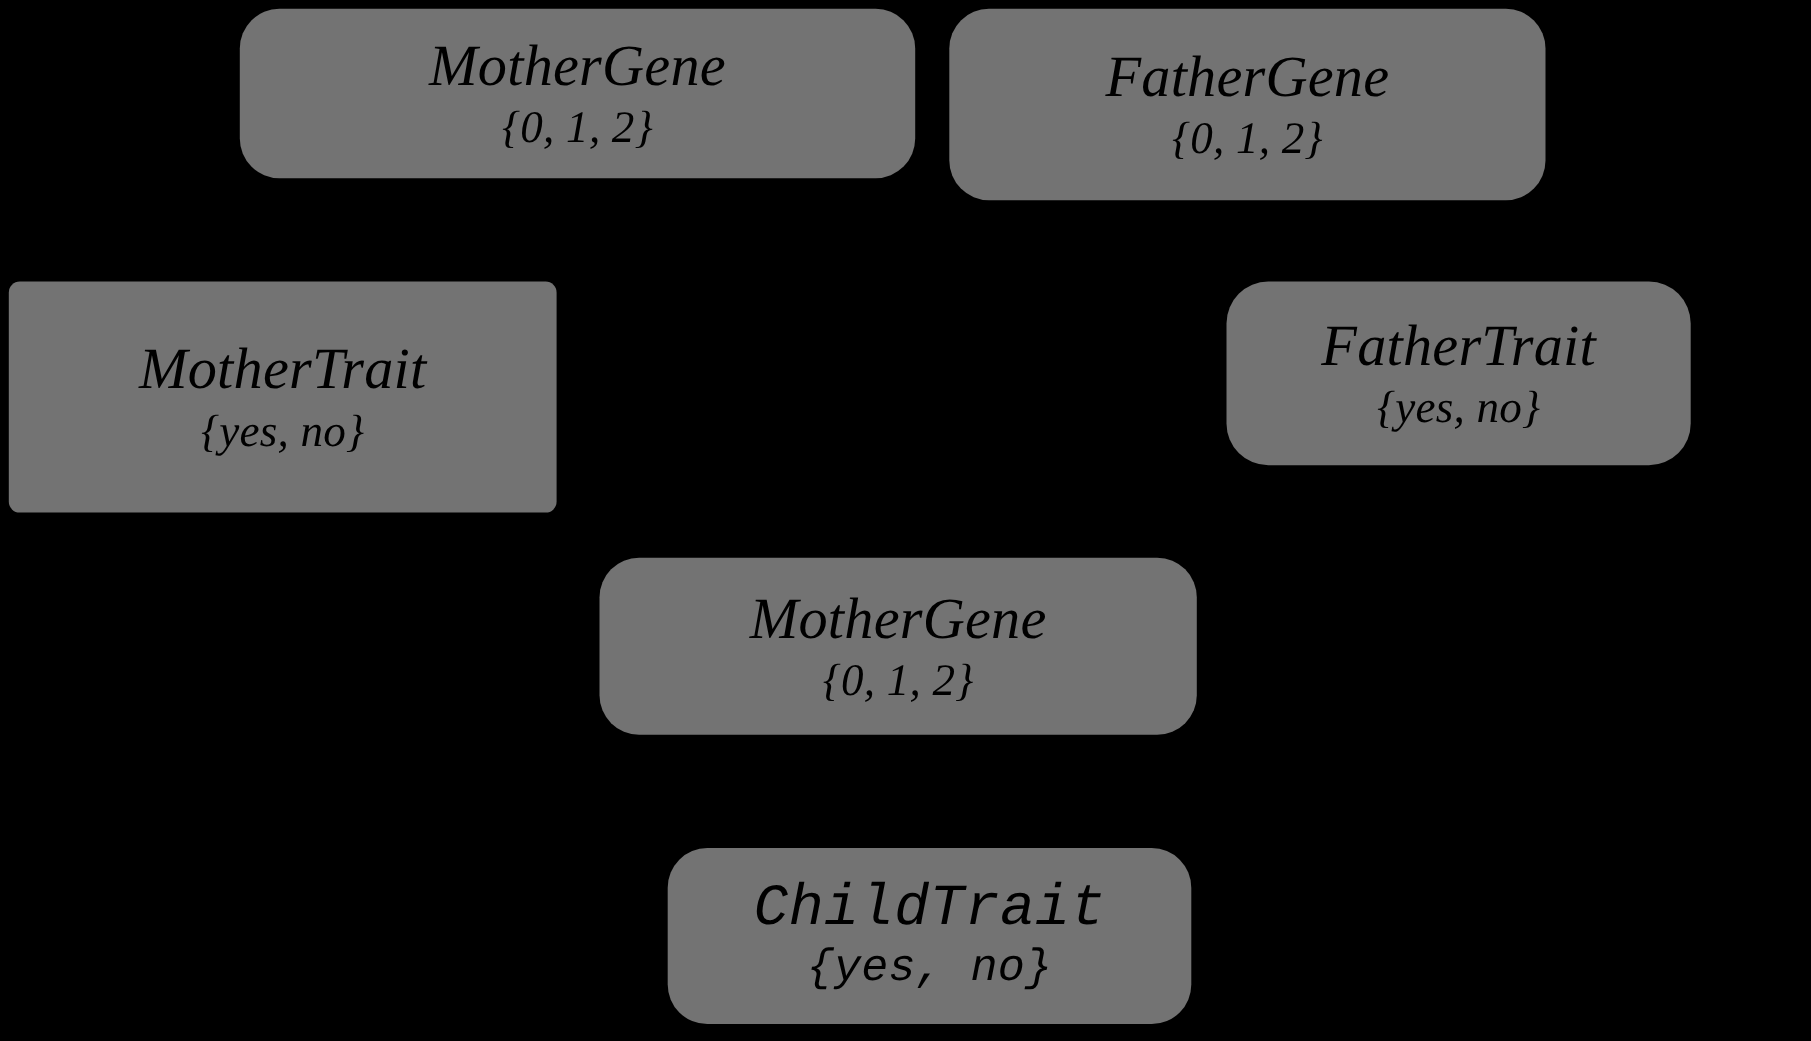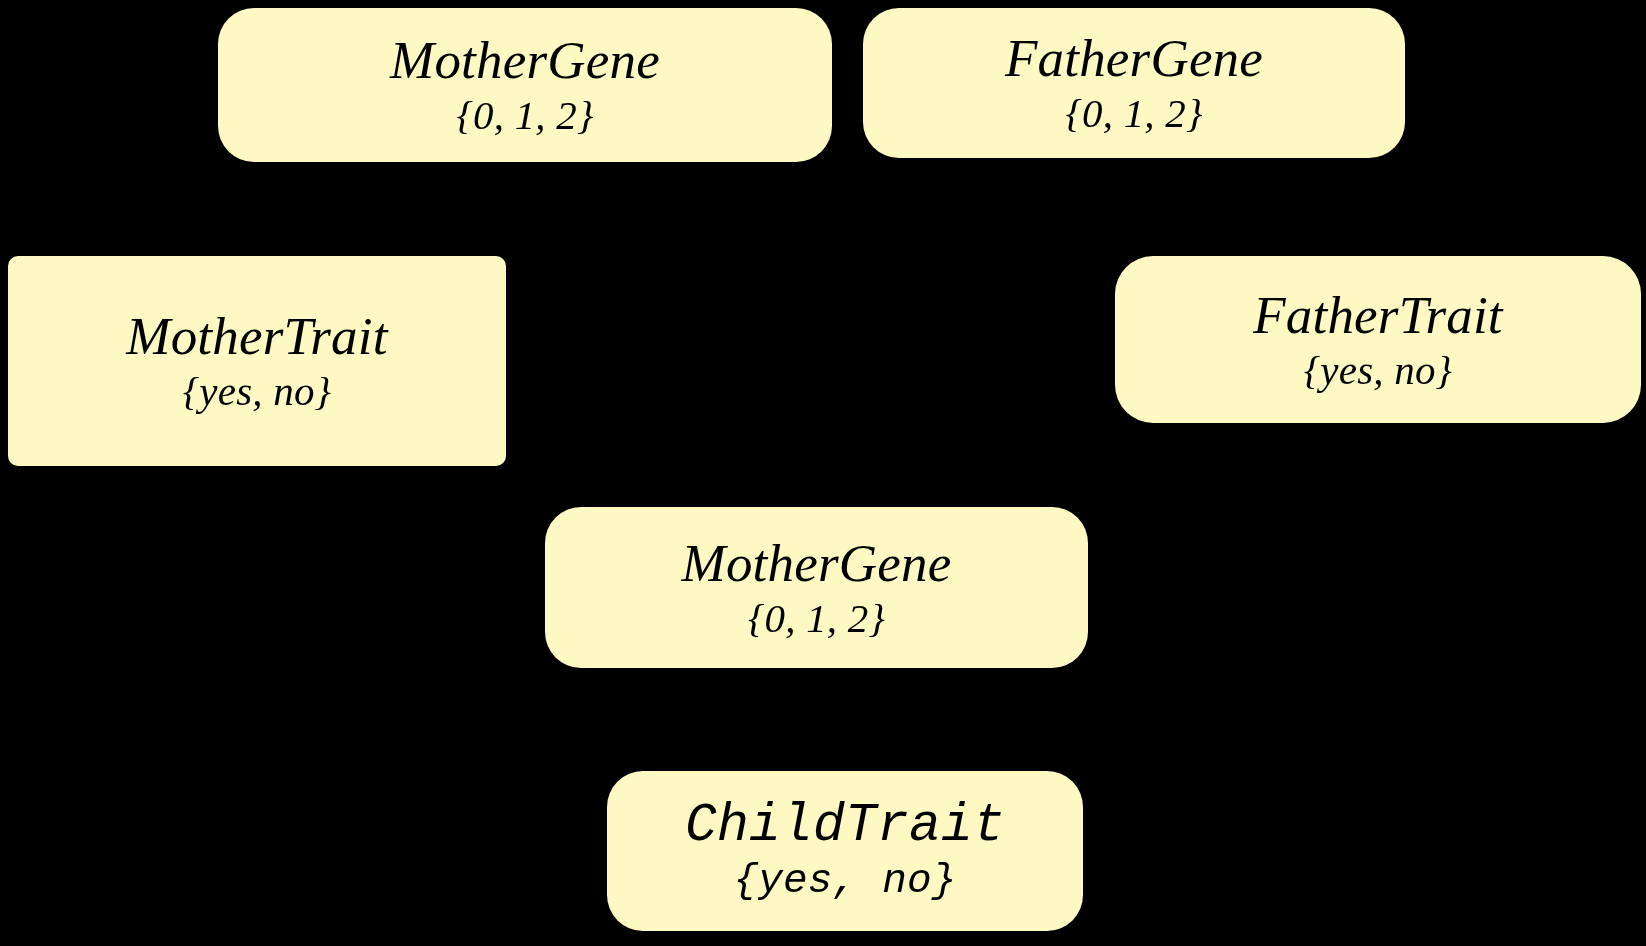--- a/index.html
+++ b/index.html
@@ -11,21 +11,21 @@
   #canvas {
     position: relative;
     width: 1646px;
     height: 946px;
     background: #000000;
     overflow: hidden;
     font-family: "Liberation Serif", "DejaVu Serif", serif;
   }
   .node {
     position: absolute;
-    background: #fef9c3;
+    background: #737373;
     border-radius: 34px;
     display: flex;
     flex-direction: column;
     align-items: center;
     justify-content: center;
     box-sizing: border-box;
     color: #000000;
     text-align: center;
     line-height: 1.08;
   }
@@ -35,23 +35,23 @@
     font-style: italic;
     font-weight: normal;
     white-space: nowrap;
     letter-spacing: 0.2px;
   }
   .node .label-name { font-size: 53px; }
   .node .label-domain { font-size: 41px; margin-top: 4px; }
 
   
   #node-mother-gene  { left: 218px; top: 8px;   width: 614px; height: 154px; border-radius: 36px; }
-  #node-father-gene  { left: 863px; top: 8px;   width: 542px; height: 150px; border-radius: 36px; }
+  #node-father-gene  { left: 863px; top: 8px;   width: 542px; height: 174px; border-radius: 36px; }
   #node-mother-trait { left: 8px;   top: 256px; width: 498px; height: 210px; border-radius: 10px; }
-  #node-father-trait { left: 1115px;top: 256px; width: 526px; height: 167px; border-radius: 38px; }
+  #node-father-trait { left: 1115px;top: 256px; width: 422px; height: 167px; border-radius: 38px; }
   #node-child-gene   { left: 545px; top: 507px; width: 543px; height: 161px; border-radius: 36px; }
   #node-child-trait  { left: 607px; top: 771px; width: 476px; height: 160px; border-radius: 36px; font-family: Liberation Mono, monospace; }
 </style>
 </head>
 <body>
 
 <div id="canvas">
 
   <div class="node" id="node-mother-gene">
     <span class="label-name">MotherGene</span>

